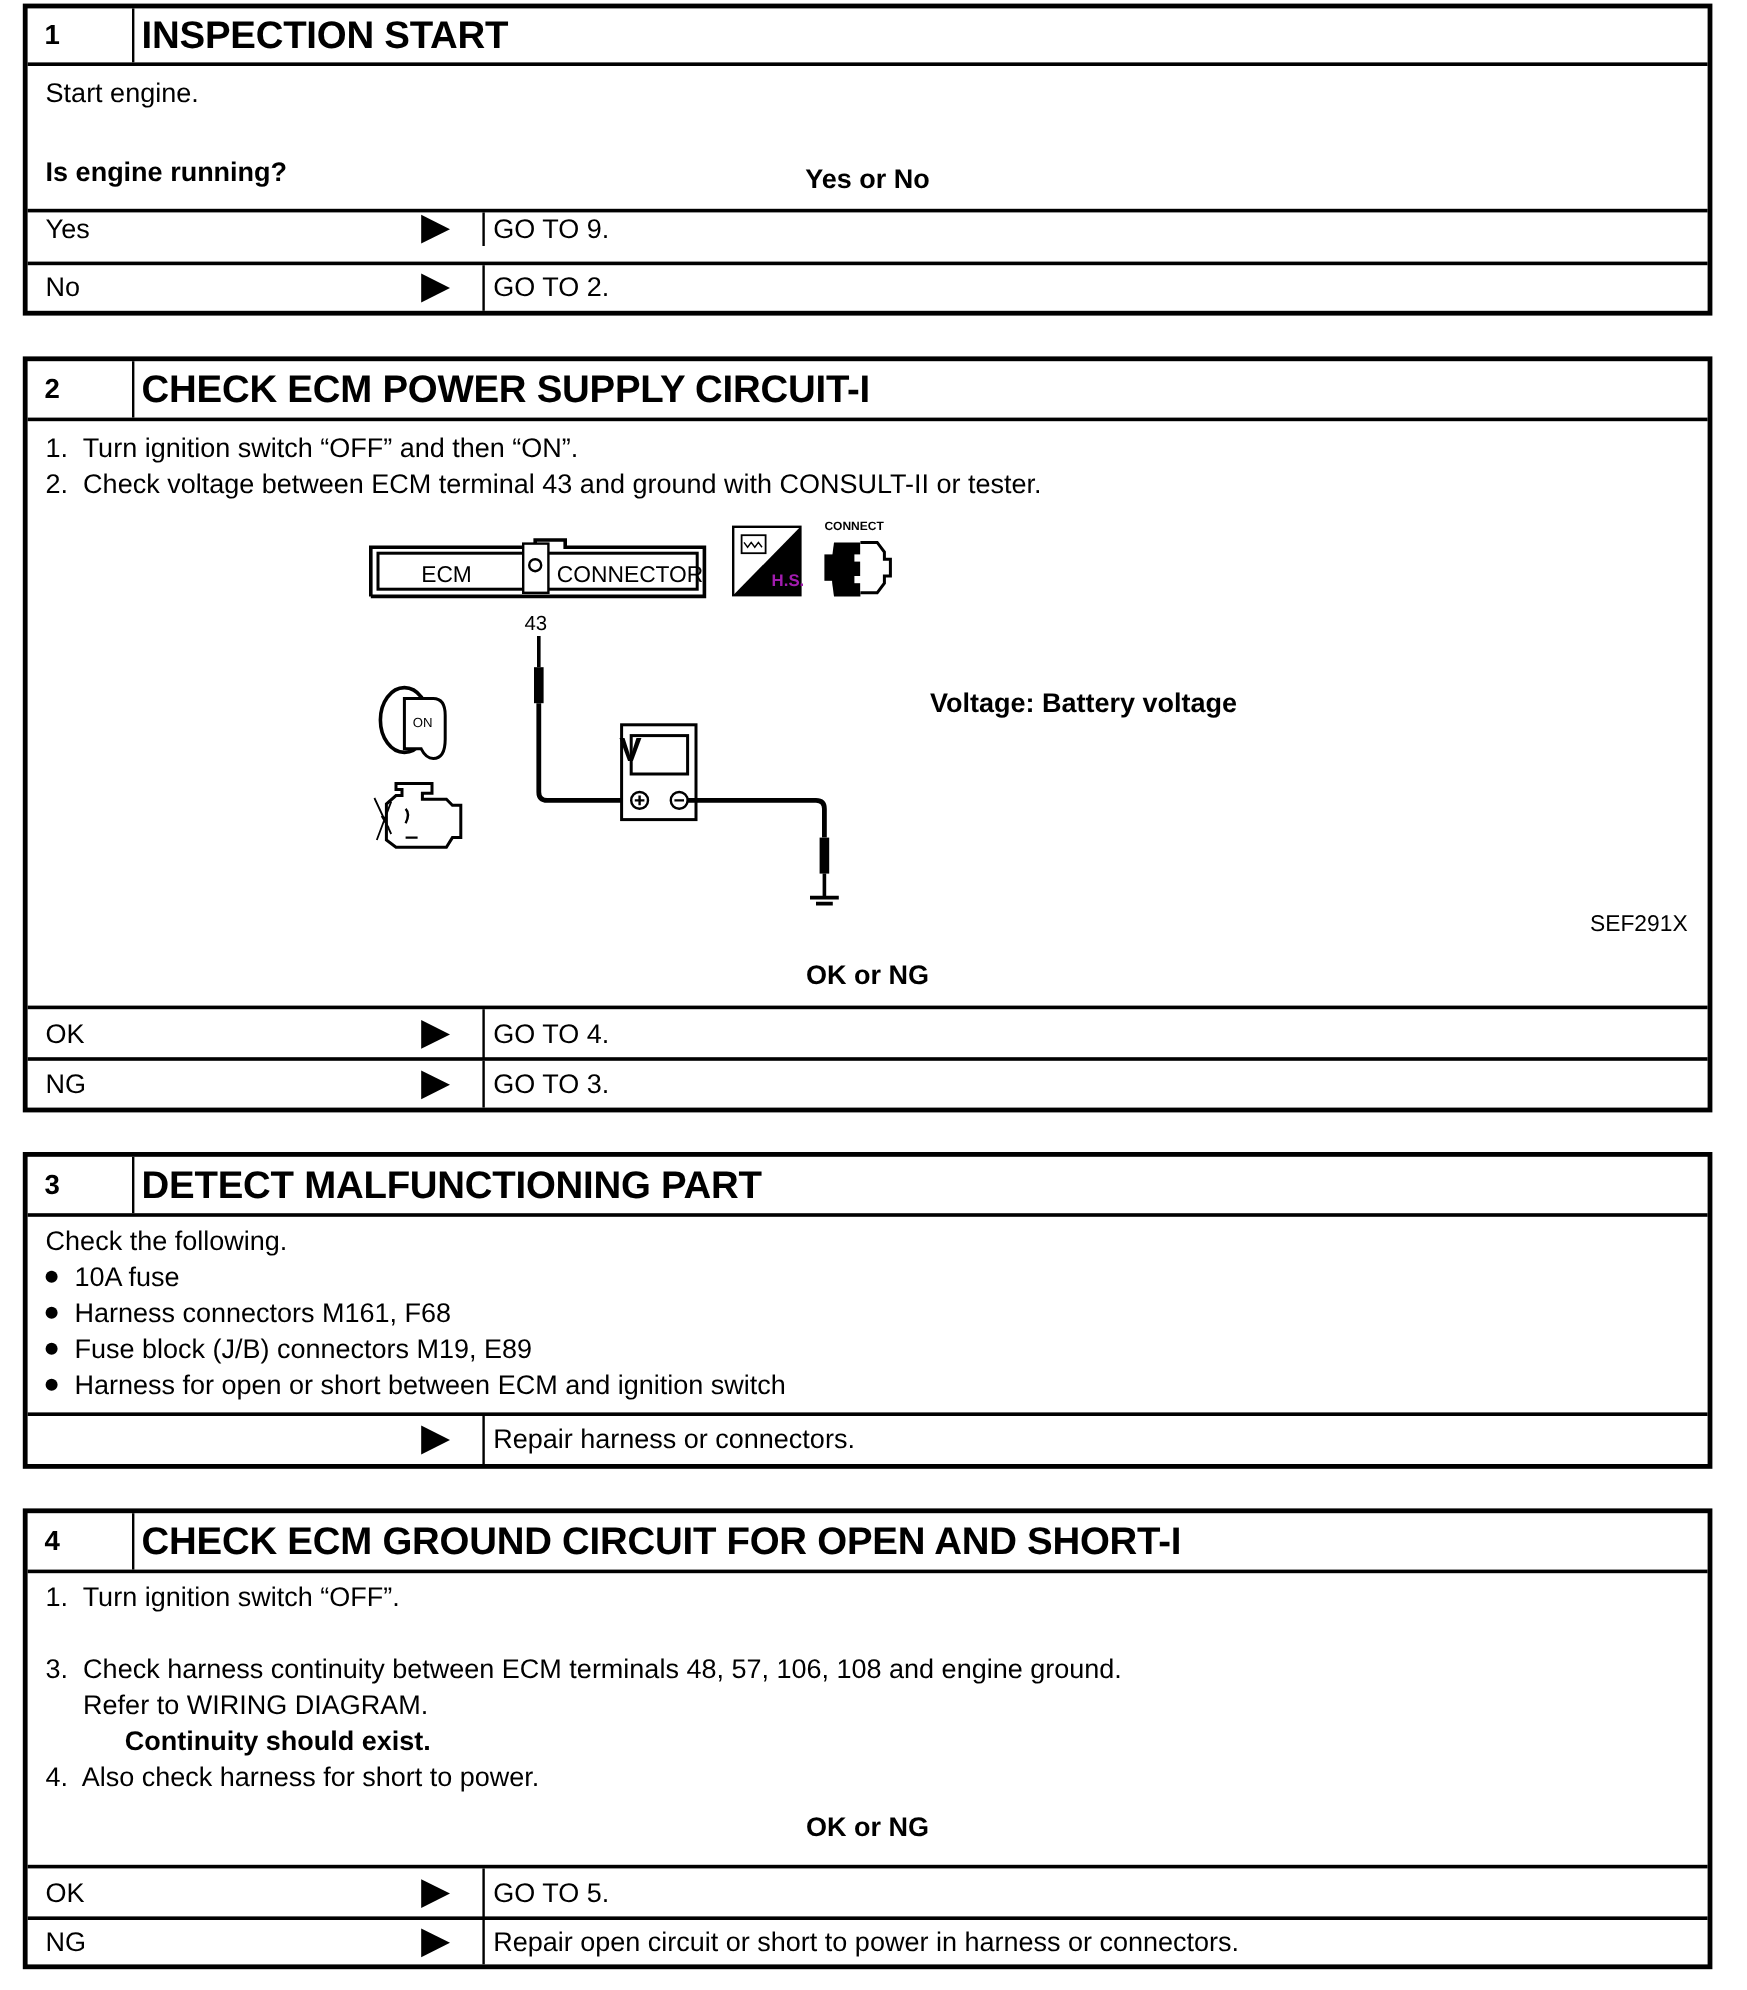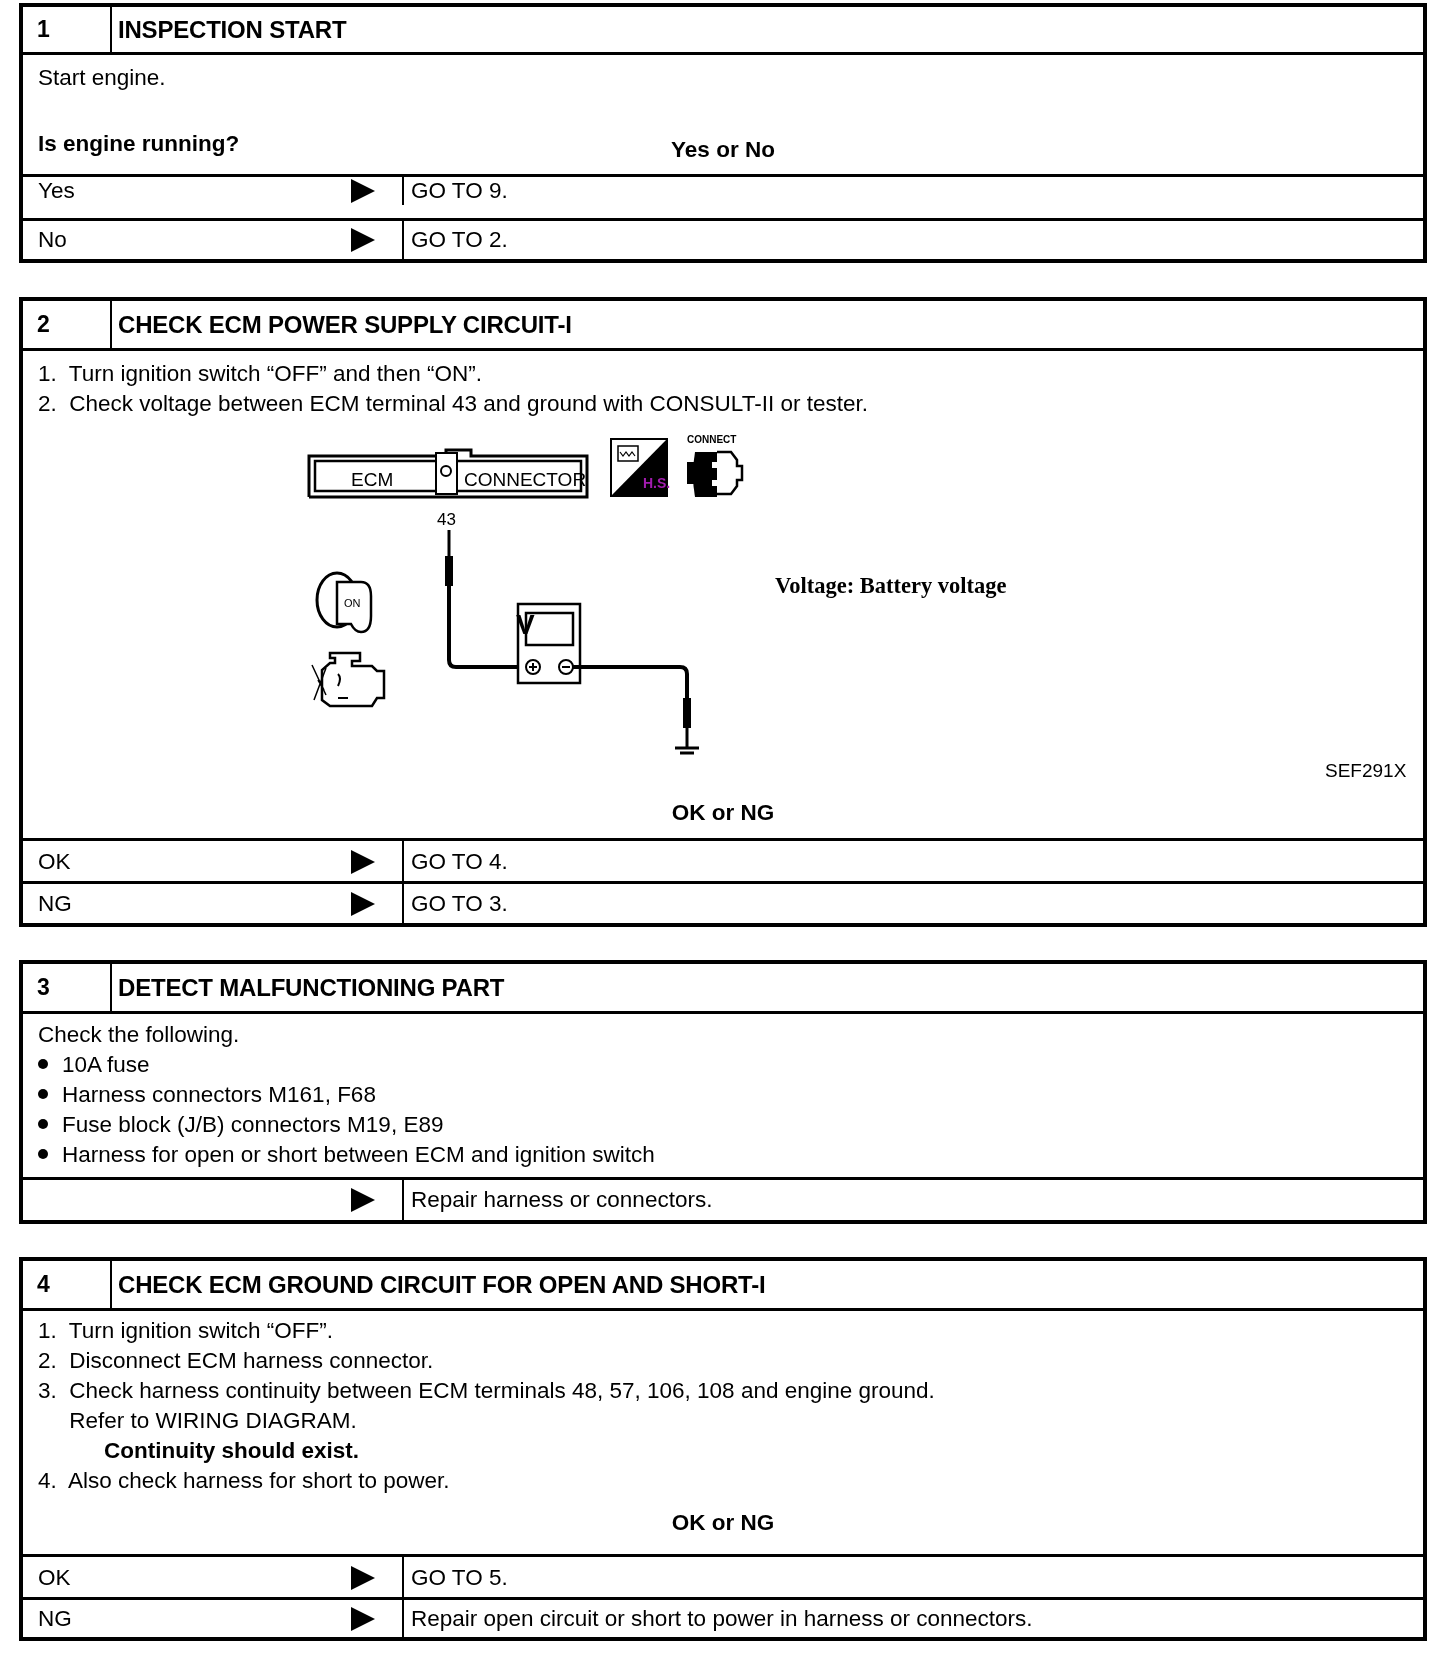--- a/index.html
+++ b/index.html
@@ -3,38 +3,38 @@
 <meta charset="utf-8">
 <style>
   html, body { margin: 0; padding: 0; background: #ffffff; }
   body { width: 1456px; height: 1658px; position: relative; overflow: hidden;
          font-family: "Liberation Sans", "DejaVu Sans", sans-serif; color: #000; }
   .blk { position: absolute; left: 19px; width: 1408px; border: 4px solid #000; box-sizing: border-box; }
   .hdr { position: absolute; left: 0; right: 0; top: 0; border-bottom: 3px solid #000; box-sizing: border-box; }
   .hdr .num { position: absolute; left: 0; top: 0; bottom: 0; width: 89px; border-right: 2px solid #000;
               box-sizing: border-box; font-weight: bold; font-size: 23px; padding-left: 14px;
               display: flex; align-items: center; }
-  .hdr .ttl { position: absolute; left: 95px; top: 0; bottom: 0; font-weight: bold; font-size: 24px;
+  .hdr .ttl { position: absolute; left: 95px; top: 0; bottom: 0; font-weight: bold; font-size: 32px;
               display: flex; align-items: center; letter-spacing: -0.2px; }
   .body { position: absolute; left: 0; right: 0; font-size: 22.5px; }
   .line { position: absolute; left: 15px; white-space: pre; line-height: 30px; }
   .b { font-weight: bold; }
   .center { position: absolute; left: 0; right: 0; text-align: center; font-weight: bold; font-size: 22.5px; }
   .row { position: absolute; left: 0; right: 0; box-sizing: border-box; font-size: 22.5px; }
   .row.top { border-top: 3px solid #000; }
   .row .lab { position: absolute; left: 15px; top: 0; bottom: 0; display: flex; align-items: center; }
   .row .arrow { position: absolute; left: 328px; top: 50%; width: 0; height: 0; margin-top: -12px;
                 border-top: 12px solid transparent; border-bottom: 12px solid transparent; border-left: 24px solid #000; }
   .row .div { position: absolute; left: 379px; top: 0; bottom: 0; border-left: 2px solid #000; }
   .row .res { position: absolute; left: 388px; top: 0; bottom: 0; display: flex; align-items: center; }
   .bullet { display: inline-block; width: 10px; height: 10px; border-radius: 50%; background: #000;
             margin-right: 14px; vertical-align: middle; position: relative; top: -2px; }
   .diagram { position: absolute; }
   .fig-id { position: absolute; font-size: 19px; }
-  .volt-note { position: absolute; font-size: 22.5px; font-weight: bold; font-family: Liberation Serif, serif; }
+  .volt-note { position: absolute; font-size: 22.5px; font-weight: bold; }
 </style>
 </head>
 <body>
 
 <div class="blk" style="top:3px;height:260px;">
   <div class="hdr" style="height:48px;">
     <div class="num">1</div>
     <div class="ttl">INSPECTION START</div>
   </div>
   <div class="body" style="top:48px;height:122px;">
@@ -173,21 +173,20 @@
   </div>
 </div>
 
 <div class="blk" style="top:1257px;height:384px;">
   <div class="hdr" style="height:50px;">
     <div class="num">4</div>
     <div class="ttl">CHECK ECM GROUND CIRCUIT FOR OPEN AND SHORT-I</div>
   </div>
   <div class="body" style="top:50px;height:246px;">
     <div class="line" style="top:5px;">1.  Turn ignition switch “OFF”.</div>
-    <div class="line" style="top:35px;">2.  Disconnect ECM harness connector.</div>
     <div class="line" style="top:65px;">3.  Check harness continuity between ECM terminals 48, 57, 106, 108 and engine ground.</div>
     <div class="line" style="top:95px;">     Refer to WIRING DIAGRAM.</div>
     <div class="line b" style="top:125px;left:81px;">Continuity should exist.</div>
     <div class="line" style="top:155px;">4.  Also check harness for short to power.</div>
     <div class="center" style="top:199px;">OK or NG</div>
   </div>
   <div class="row top" style="top:293px;height:45px;">
     <div class="lab">OK</div>
     <div class="arrow"></div>
     <div class="div"></div>

